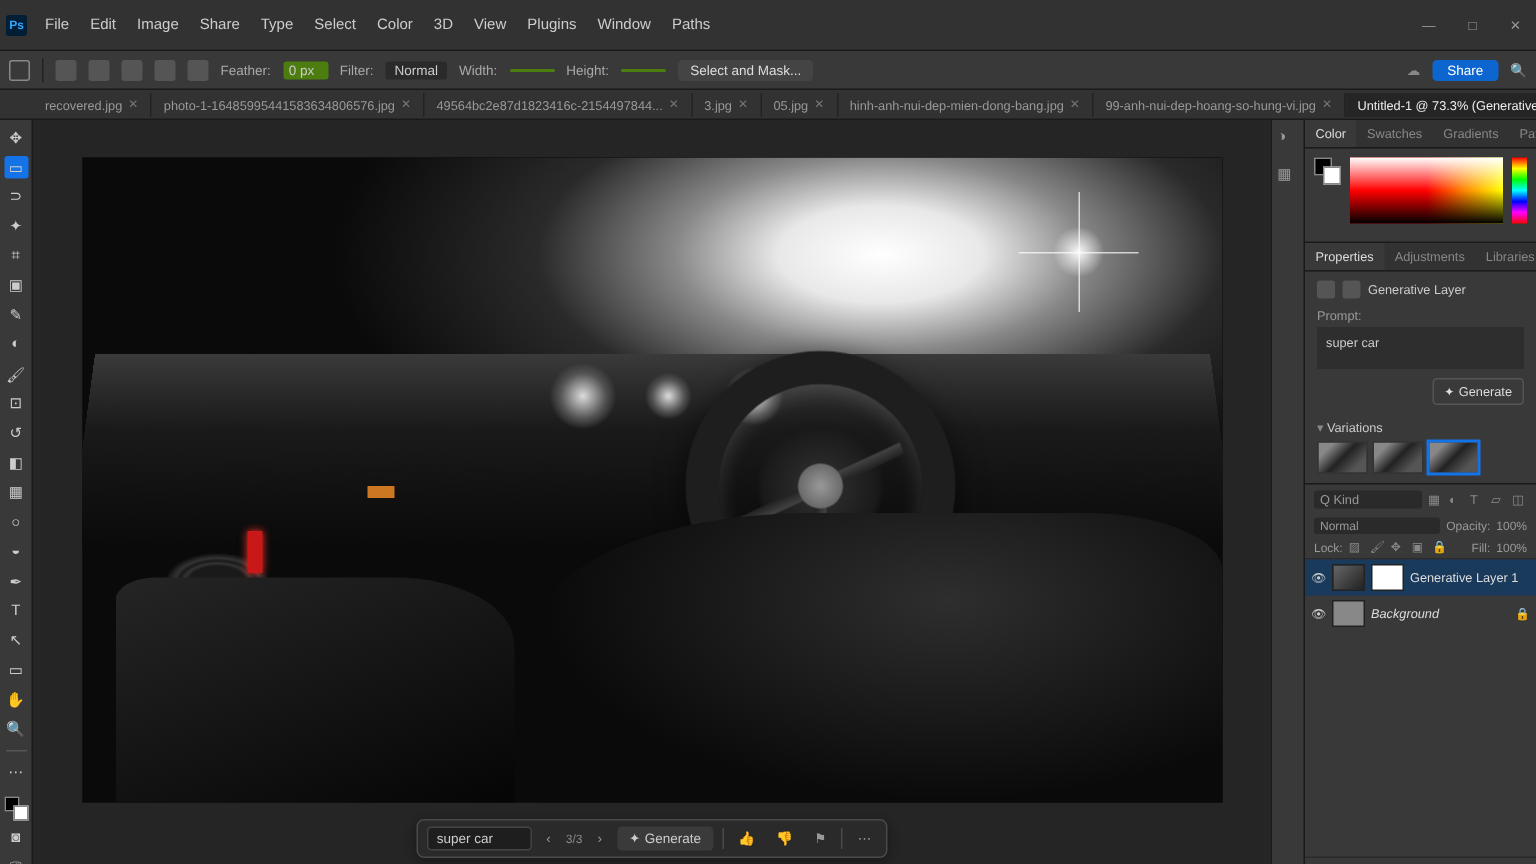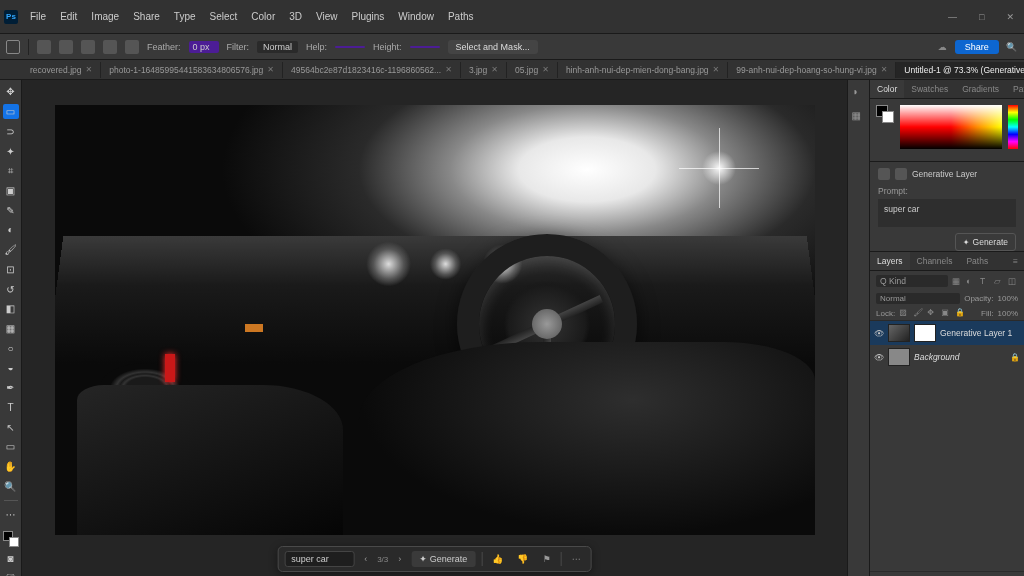--- a/index.html
+++ b/index.html
@@ -8,21 +8,21 @@
 .ps-logo{width:14px;height:14px;background:#001e36;color:#31a8ff;font-weight:bold;font-size:8px;display:flex;align-items:center;justify-content:center;border-radius:2px;margin-right:6px}
 .menu{display:flex;gap:2px}
 .menu span{padding:2px 6px;cursor:default}
 .win-ctrl{margin-left:auto;display:flex;gap:10px;color:#999;font-size:9px}
 .win-ctrl span{padding:2px 6px}
 .optbar{height:26px;background:#393939;display:flex;align-items:center;padding:0 6px;gap:8px;border-bottom:1px solid #1a1a1a;font-size:9px}
 .home-ic{width:14px;height:14px;border:1px solid #888;border-radius:2px}
 .sep{width:1px;height:16px;background:#222}
 .opt-ic{width:14px;height:14px;background:#555;border-radius:2px}
 .opt-lbl{color:#aaa}
-.opt-val{background:#4c1d95;padding:1px 4px;border-radius:2px;min-width:30px}
+.opt-val{background:#4d7c0f;padding:1px 4px;border-radius:2px;min-width:30px}
 .opt-sel{background:#2a2a2a;padding:1px 6px;border-radius:2px}
 .sm-btn{background:#444;padding:2px 8px;border-radius:3px;color:#ddd}
 .cloud-ic{color:#888;margin-left:auto}
 .share-btn{background:#0d66d0;color:#fff;padding:2px 10px;border-radius:3px;font-size:9px}
 .search-ic{color:#888}
 .tabbar{height:20px;background:#323232;display:flex;align-items:center;font-size:8.5px;padding-left:22px;border-bottom:1px solid #1a1a1a}
 .tab{padding:3px 8px;color:#999;border-right:1px solid #222;white-space:nowrap;display:flex;align-items:center;gap:4px}
 .tab.active{background:#252525;color:#eee}
 .tab .x{color:#777;font-size:8px}
 .main{display:flex;height:510px}
@@ -135,41 +135,41 @@
   <div class="sep"></div>
   <div class="opt-ic"></div>
   <div class="opt-ic"></div>
   <div class="opt-ic"></div>
   <div class="opt-ic"></div>
   <div class="opt-ic"></div>
   <span class="opt-lbl">Feather:</span>
   <span class="opt-val">0 px</span>
   <span class="opt-lbl">Filter:</span>
   <span class="opt-sel">Normal</span>
-  <span class="opt-lbl">Help:</span>
+  <span class="opt-lbl">Width:</span>
   <span class="opt-val"></span>
   <span class="opt-lbl">Height:</span>
   <span class="opt-val"></span>
   <span class="sm-btn">Select and Mask...</span>
   <span class="cloud-ic">☁</span>
   <span class="share-btn">Share</span>
   <span class="search-ic">🔍</span>
 </div>
 
 <div class="tabbar">
   <div class="tab">
       <span>recovered.jpg</span>
       <span class="x">✕</span>
     </div>
   <div class="tab">
       <span>photo-1-16485995441583634806576.jpg</span>
       <span class="x">✕</span>
     </div>
   <div class="tab">
-      <span>49564bc2e87d1823416c-1196860562...</span>
+      <span>49564bc2e87d1823416c-2154497844...</span>
       <span class="x">✕</span>
     </div>
   <div class="tab">
       <span>3.jpg</span>
       <span class="x">✕</span>
     </div>
   <div class="tab">
       <span>05.jpg</span>
       <span class="x">✕</span>
     </div>
@@ -273,41 +273,49 @@
     <div class="color-pnl">
       <div class="c-sw">
           <div class="c-fg"></div>
           <div class="c-bg"></div>
         </div>
       <div class="spectrum"></div>
       <div class="hue"></div>
     </div>
 
     <div class="props-pnl">
+      <div class="p-hdr">
+        <div class="p-tab act">Properties</div>
+        <div class="p-tab">Adjustments</div>
+        <div class="p-tab">Libraries</div>
+
+      </div>
       <div class="props-body">
         <div class="gen-ic">
           <div class="ic"></div>
           <div class="ic"></div>
           <span>Generative Layer</span>
         </div>
         <div class="prm-lbl">Prompt:</div>
         <div class="prm-box">super car</div>
         <div class="gen-btn">
             <span>Generate</span>
           </div>
+        <div class="var-sec">
+          <div class="var-hdr">Variations</div>
+          <div class="thumbs">
+            <div class="thumb"></div>
+            <div class="thumb"></div>
+            <div class="thumb sel"></div>
+          </div>
+        </div>
       </div>
     </div>
 
     <div class="layers-pnl">
-      <div class="p-hdr">
-        <div class="p-tab act">Layers</div>
-        <div class="p-tab">Channels</div>
-        <div class="p-tab">Paths</div>
-        <div class="p-menu">≡</div>
-      </div>
       <div class="lay-opts">
         <span class="lay-sel">Q Kind</span>
         <span class="lay-ic">▦</span>
         <span class="lay-ic">◐</span>
         <span class="lay-ic">T</span>
         <span class="lay-ic">▱</span>
         <span class="lay-ic">◫</span>
       </div>
       <div class="lay-row2">
         <span class="lay-sel" style="flex:1">Normal</span>

